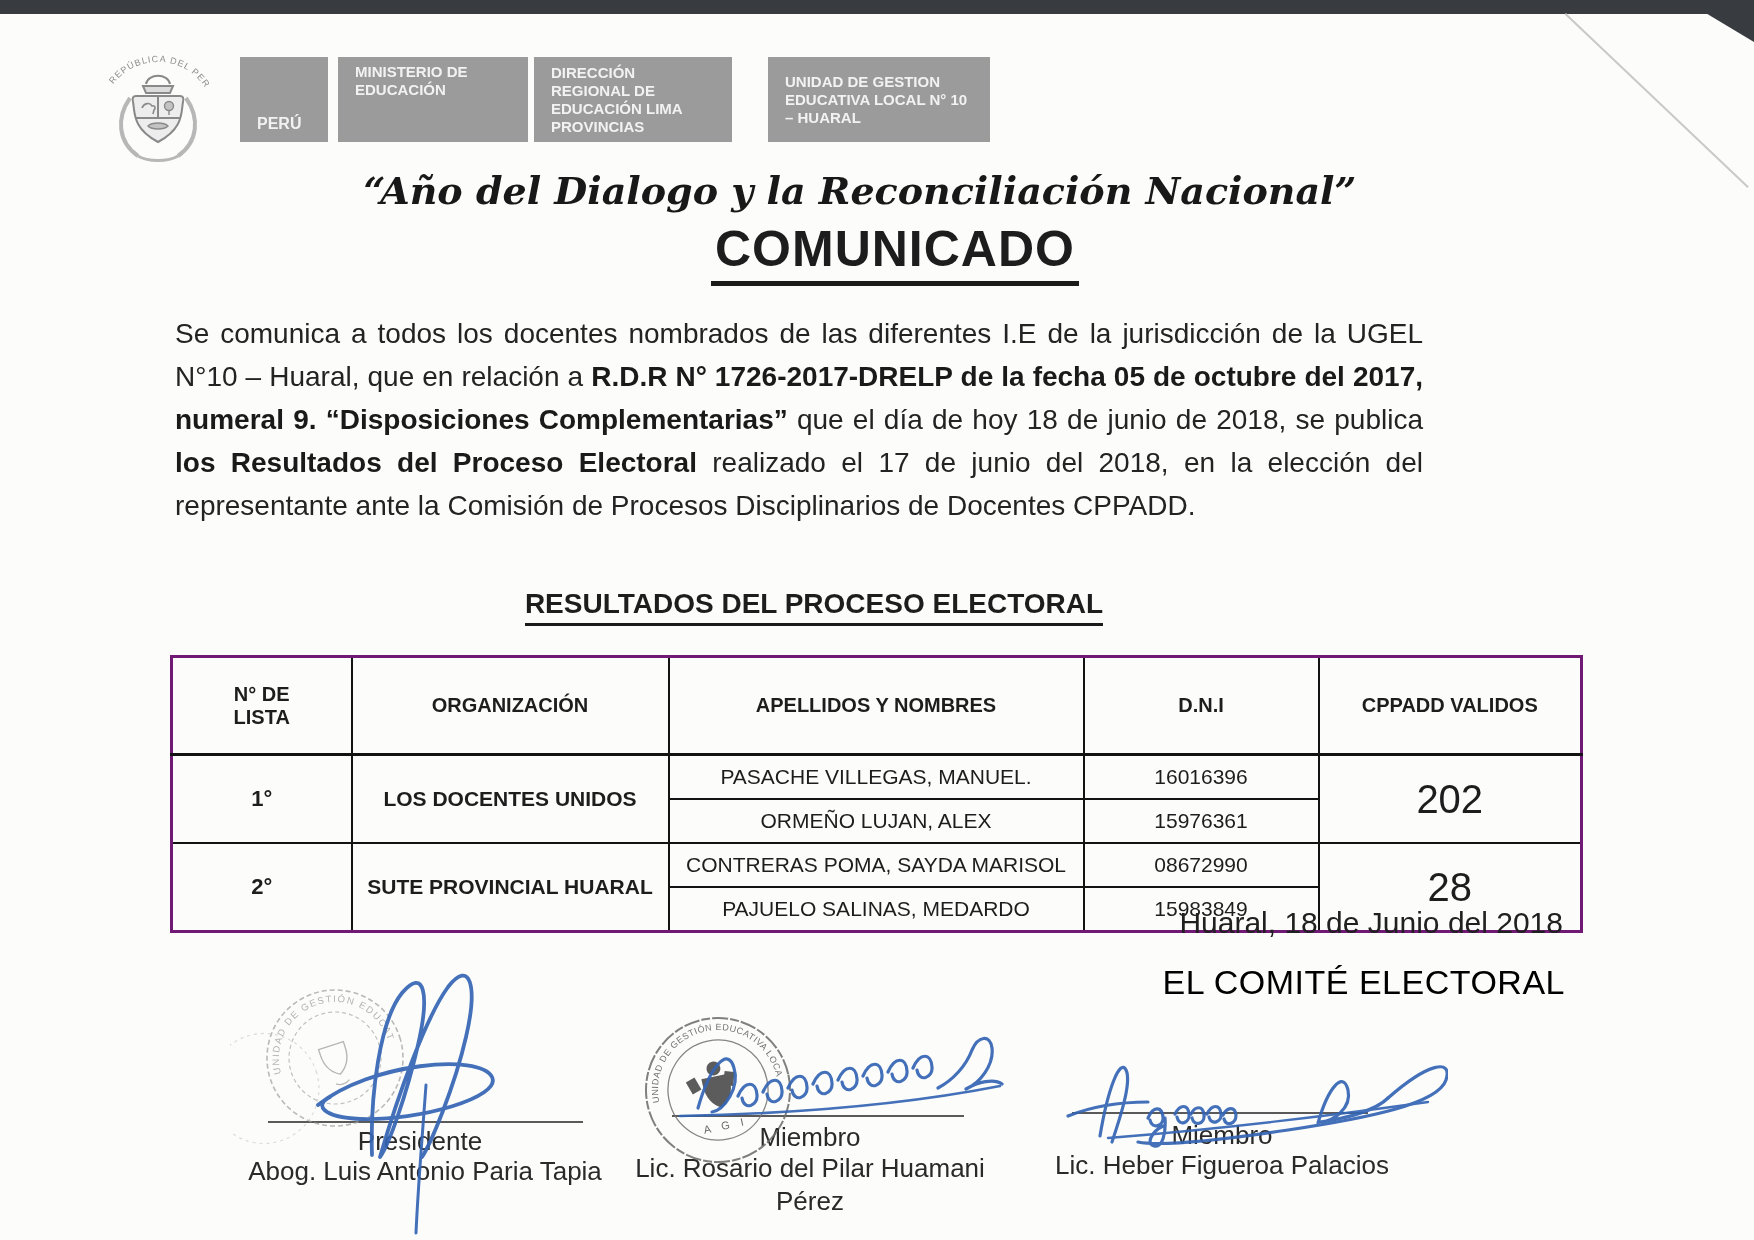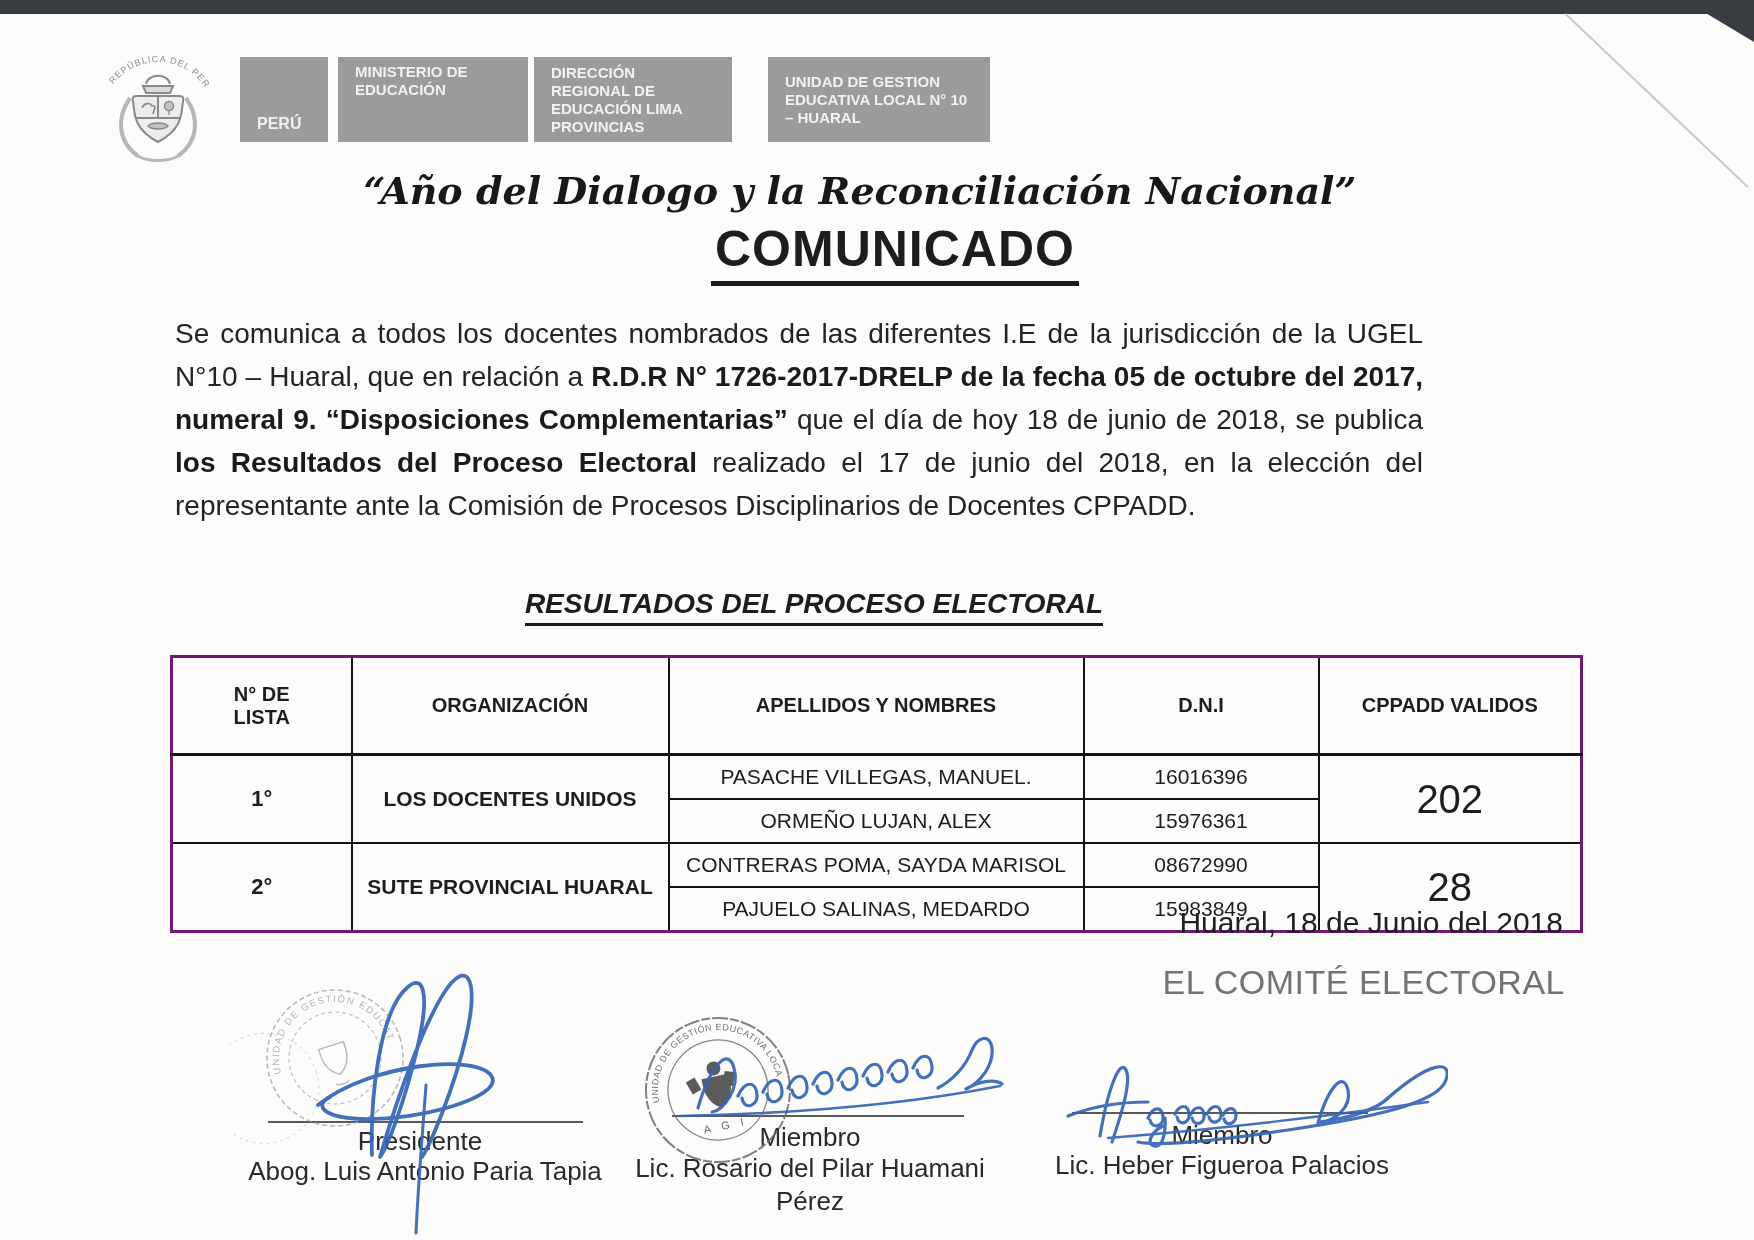--- a/index.html
+++ b/index.html
@@ -26,38 +26,38 @@
   .motto{position:absolute;left:0;top:168px;width:1720px;text-align:center;
          font-family:"DejaVu Serif",serif;font-style:italic;font-weight:bold;font-size:38px;color:#181818;}
   .title-wrap{position:absolute;left:36px;top:220px;width:1718px;text-align:center;}
   .title{display:inline-block;font-size:50px;font-weight:bold;letter-spacing:1px;
          border-bottom:5px solid #1b1b1b;padding:0 4px 3px;}
 
   .paragraph{position:absolute;left:175px;top:312px;width:1248px;font-size:28px;
              line-height:43px;text-align:justify;color:#232323;}
   .paragraph b{color:#1a1a1a;}
 
-  .results-heading-wrap{position:absolute;left:0;top:588px;width:1628px;text-align:center;font-style:italic;}
+  .results-heading-wrap{position:absolute;left:0;top:588px;width:1628px;text-align:center;}
   .results-heading{display:inline-block;font-size:28px;font-weight:bold;
                    border-bottom:3px solid #1b1b1b;padding-bottom:3px;}
 
   
   table.votes{position:absolute;left:170px;top:655px;border-collapse:collapse;
               border:3px solid #701a75;table-layout:fixed;}
   table.votes th,table.votes td{border:2px solid #131313;text-align:center;vertical-align:middle;
               padding:2px 8px;overflow:hidden;}
   table.votes thead th{height:91px;font-size:20px;font-weight:bold;border-bottom:3px solid #131313;}
   .th-narrow{display:inline-block;width:70px;}
   td.c-name,td.c-dni{height:38px;font-size:21px;font-weight:normal;}
   td.c-lista{font-size:22px;font-weight:bold;}
   td.c-org{font-size:21px;font-weight:bold;}
   td.c-votos{font-size:40px;font-weight:normal;}
 
   .dateline{position:absolute;right:191px;top:906px;font-size:30px;color:#202020;}
-  .committee{position:absolute;right:189px;top:963px;font-size:34px;letter-spacing:.5px;color:#737373;}
+  .committee{position:absolute;right:189px;top:963px;font-size:34px;letter-spacing:.5px;color:#000000;}
 
   
   .sig-line{position:absolute;height:2px;background:#5a5a5a;}
   .line1{left:268px;top:1121px;width:315px;}
   .line2{left:672px;top:1115px;width:292px;}
   .line3{left:1072px;top:1112px;width:296px;}
   .sig-text{position:absolute;text-align:center;font-size:26px;color:#2a2a2a;z-index:2;}
   .sig-svg{position:absolute;z-index:3;pointer-events:none;}
   .svg1{left:230px;top:925px;width:400px;height:315px;}
   .svg2{left:598px;top:988px;width:430px;height:235px;}

